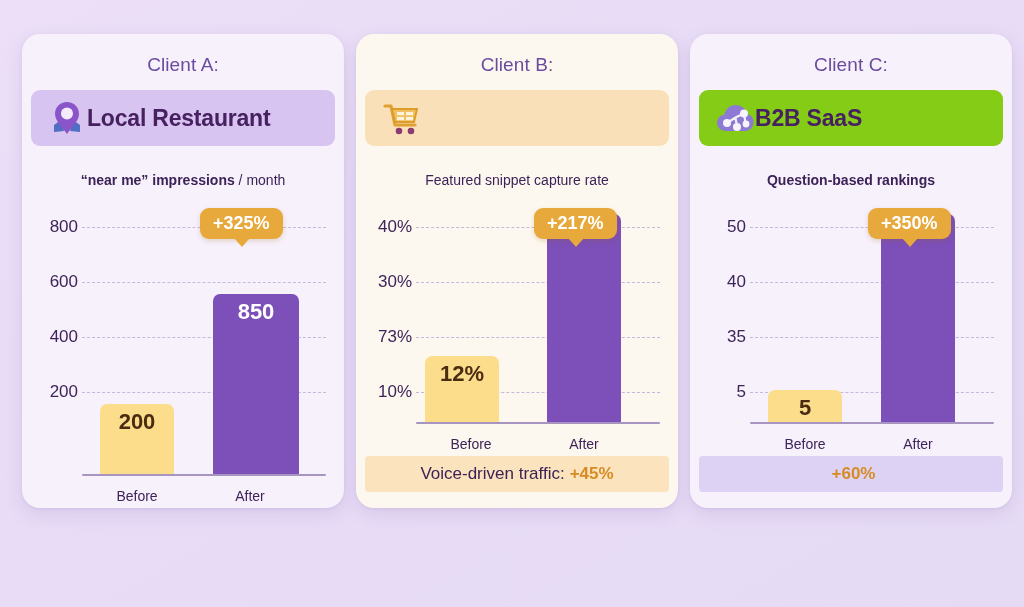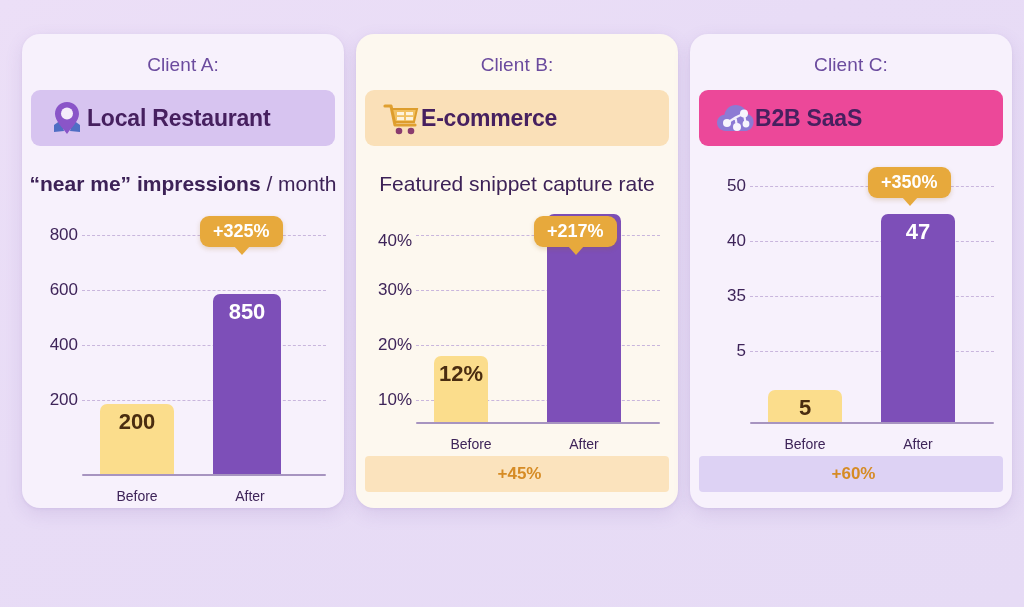--- a/index.html
+++ b/index.html
@@ -54,35 +54,35 @@
   .card-head {
     margin: 1px 9px;
     height: 56px;
     border-radius: 9px;
     display: flex;
     align-items: center;
     padding-left: 16px;
   }
   .head-purple { background: #d7c4f0; }
   .head-cream  { background: #fae0b8; }
-  .head-indigo { background: #ec4899; }
+  .head-indigo { background: #84cc16; }
 
   .card-head .title {
     font-size: 23px;
     font-weight: bold;
     color: #46205f;
     letter-spacing: -.2px;
     white-space: nowrap;
   }
   .icon-wrap { width: 40px; height: 38px; flex: 0 0 auto; display:block; }
 
   
   .metric {
     text-align: center;
-    font-size: 21px;
+    font-size: 14px;
     color: #3d2257;
     padding: 25px 6px 0 6px;
     white-space: nowrap;
   }
   .metric .lead { font-weight: bold; }
   .metric .tail { font-weight: normal; }
 
   
   .plot {
     position: relative;
@@ -214,21 +214,21 @@
       <div class="ytick" style="top:25px">800</div>
       <div class="ytick" style="top:80px">600</div>
       <div class="ytick" style="top:135px">400</div>
       <div class="ytick" style="top:190px">200</div>
 
       <div class="axis-line"></div>
 
       <div class="bar before" style="left:64px; width:74px; height:70px">
         <span class="val">200</span>
       </div>
-      <div class="bar after" style="left:177px; width:68px; height:180px">
+      <div class="bar after" style="left:177px; width:86px; height:180px">
         <span class="val">850</span>
       </div>
 
       <div class="badge" style="left:164px; top:6px">+325%</div>
 
       <div class="xlabel" style="left:64px; width:74px">Before</div>
       <div class="xlabel" style="left:177px; width:74px">After</div>
     </div>
 
   </div>
@@ -241,72 +241,75 @@
           <path d="M4 7 L10 7 L14 26 L34 26" fill="none" stroke="#e0a030" stroke-width="3.2" stroke-linecap="round" stroke-linejoin="round"></path>
           <path d="M11 10 L36 10 L33 23 L14 23 Z" fill="#f1c060" stroke="#dd9d2c" stroke-width="2"></path>
           <rect x="16" y="13" width="7" height="3.2" fill="#fdf3dd"></rect>
           <rect x="25" y="13" width="7" height="3.2" fill="#fdf3dd"></rect>
           <rect x="16" y="18" width="7" height="3.2" fill="#fdf3dd"></rect>
           <rect x="25" y="18" width="7" height="3.2" fill="#fdf3dd"></rect>
           <circle cx="18" cy="32" r="3.3" fill="#8a3c6e"></circle>
           <circle cx="30" cy="32" r="3.3" fill="#8a3c6e"></circle>
         </svg>
       </span>
-      <span class="title">E-commerce</span>
     </div>
     <div class="metric">
       <span class="tail">Featured snippet capture rate</span>
     </div>
 
     <div class="plot">
       <div class="grid-row" style="top:25px"></div>
       <div class="grid-row" style="top:80px"></div>
       <div class="grid-row" style="top:135px"></div>
       <div class="grid-row" style="top:190px"></div>
 
-      <div class="ytick" style="top:31px">40%</div>
+      <div class="ytick" style="top:25px">40%</div>
       <div class="ytick" style="top:80px">30%</div>
-      <div class="ytick" style="top:135px">20%</div>
+      <div class="ytick" style="top:135px">73%</div>
       <div class="ytick" style="top:190px">10%</div>
 
       <div class="axis-line"></div>
 
-      <div class="bar before" style="left:64px; width:54px; height:66px">
+      <div class="bar before" style="left:55px; width:74px; height:66px">
         <span class="val">12%</span>
       </div>
       <div class="bar after" style="left:177px; width:74px; height:208px">
         <span class="val">38%</span>
       </div>
 
       <div class="badge" style="left:164px; top:6px">+217%</div>
 
       <div class="xlabel" style="left:64px; width:74px">Before</div>
       <div class="xlabel" style="left:177px; width:74px">After</div>
     </div>
 
     <div class="footer foot-cream">
+      <span>Voice-driven traffic:</span>
       <span class="hl">+45%</span>
     </div>
   </div>
 
   <div class="card theme-purple">
     <div class="card-label">Client C:</div>
     <div class="card-head head-indigo">
       <span class="icon-wrap">
         <svg viewBox="0 0 40 38" width="40" height="38">
           <path d="M11 32 C5.5 32 2 28.2 2 23.8 C2 19.6 5.2 16.2 9.4 15.8 C10.3 10.2 15 6 20.8 6 C26.4 6 31 9.9 32 15.1 C35.9 15.7 38.6 19 38.6 22.9 C38.6 27.8 35 32 29.6 32 Z" fill="#8c7ad4"></path>
           <path d="M12 24 L20.5 18.5 L29 14.5 M20.5 18.5 L22 27.5 M29 14.5 L30.5 24" stroke="#f2eefb" stroke-width="2.2" fill="none" stroke-linecap="round"></path>
           <circle cx="12" cy="24" r="4" fill="#f7f4fd"></circle>
           <circle cx="29" cy="14.5" r="4" fill="#f7f4fd"></circle>
           <circle cx="22" cy="28" r="4" fill="#f7f4fd"></circle>
           <circle cx="31" cy="25" r="3.4" fill="#f7f4fd"></circle>
         </svg>
       </span>
       <span class="title">B2B SaaS</span>
     </div>
+    <div class="metric">
+      <span class="lead">Question-based rankings</span>
+    </div>
 
     <div class="plot">
       <div class="grid-row" style="top:25px"></div>
       <div class="grid-row" style="top:80px"></div>
       <div class="grid-row" style="top:135px"></div>
       <div class="grid-row" style="top:190px"></div>
 
       <div class="ytick" style="top:25px">50</div>
       <div class="ytick" style="top:80px">40</div>
       <div class="ytick" style="top:135px">35</div>

